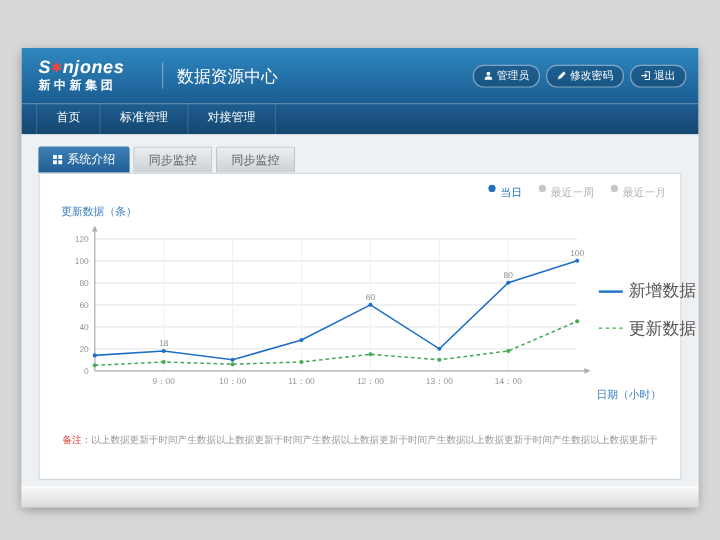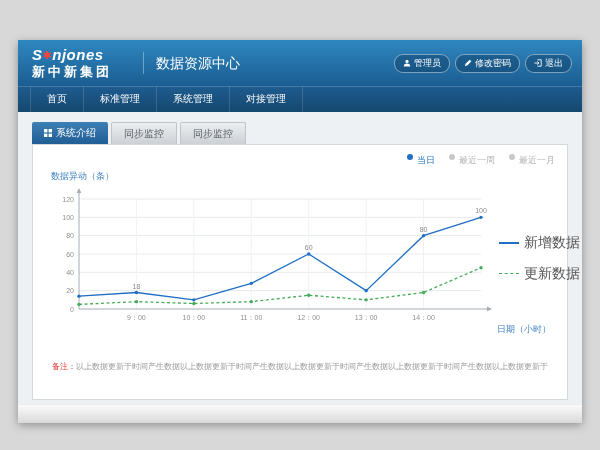--- a/index.html
+++ b/index.html
@@ -13,21 +13,21 @@
     background:#fff; box-shadow:0 3px 9px rgba(0,0,0,.35);
   }
   
   .header {
     height:46px; background:linear-gradient(#2f87c0,#1a5d92);
     display:flex; align-items:center; padding:0 10px; box-sizing:border-box;
   }
   .logo { color:#fff; margin:0 22px 0 4px; line-height:1.1; }
   .logo-main { font-size:15px; font-weight:bold; font-style:italic; letter-spacing:.5px; }
   .logo-star { color:#ff4136; font-style:normal; font-size:11px; vertical-align:1px; }
-  .logo-sub { font-size:13px; font-weight:bold; letter-spacing:3px; margin-top:1px;font-family:Liberation Serif, serif; }
+  .logo-sub { font-size:10px; font-weight:bold; letter-spacing:3px; margin-top:1px;font-family:Liberation Serif, serif; }
   .app-title {
     color:#fff; font-size:14px; margin-left:9px; padding-left:12px;
     border-left:1px solid rgba(255,255,255,.35); height:22px; line-height:22px;
   }
   .header-actions { margin-left:auto; display:flex; gap:5px; }
   .hbtn {
     display:flex; align-items:center; gap:3px; font-size:9px; color:#fff;
     background:rgba(8,45,80,.35); border:1px solid rgba(255,255,255,.45);
     border-radius:9px; padding:2px 8px; cursor:pointer; white-space:nowrap;
   }
@@ -114,21 +114,20 @@
             </svg>
         </span>
         <span>退出</span>
       </div>
     </div>
   </div>
 
   <div class="nav">
     <div class="nav-item">首页</div>
     <div class="nav-item">标准管理</div>
-    <div class="nav-item">系统管理</div>
     <div class="nav-item">对接管理</div>
   </div>
 
   <div class="content">
 
     <div class="tabs">
       <div class="tab active">
         <span>
           <svg viewBox="0 0 8 8">
               <rect width="3.4" height="3.4" fill="#fff"></rect>
@@ -157,21 +156,21 @@
         <div class="filter inactive">
           <span class="dot"></span>
           <span>最近一周</span>
         </div>
         <div class="filter inactive">
           <span class="dot"></span>
           <span>最近一月</span>
         </div>
       </div>
 
-      <div class="y-title">数据异动（条）</div>
+      <div class="y-title">更新数据（条）</div>
 
       <div class="chart-row">
         <svg class="chart" id="chart-svg" viewBox="0 0 452 150">
             <text x="29" y="128.5" text-anchor="end" font-size="7" fill="#909090">0</text>
             <line x1="34" y1="107.66666666666667" x2="436" y2="107.66666666666667" stroke="#e7eaed" stroke-width="1"></line>
             <text x="29" y="110.16666666666667" text-anchor="end" font-size="7" fill="#909090">20</text>
             <line x1="34" y1="89.33333333333334" x2="436" y2="89.33333333333334" stroke="#e7eaed" stroke-width="1"></line>
             <text x="29" y="91.83333333333334" text-anchor="end" font-size="7" fill="#909090">40</text>
             <line x1="34" y1="71" x2="436" y2="71" stroke="#e7eaed" stroke-width="1"></line>
             <text x="29" y="73.5" text-anchor="end" font-size="7" fill="#909090">60</text>

